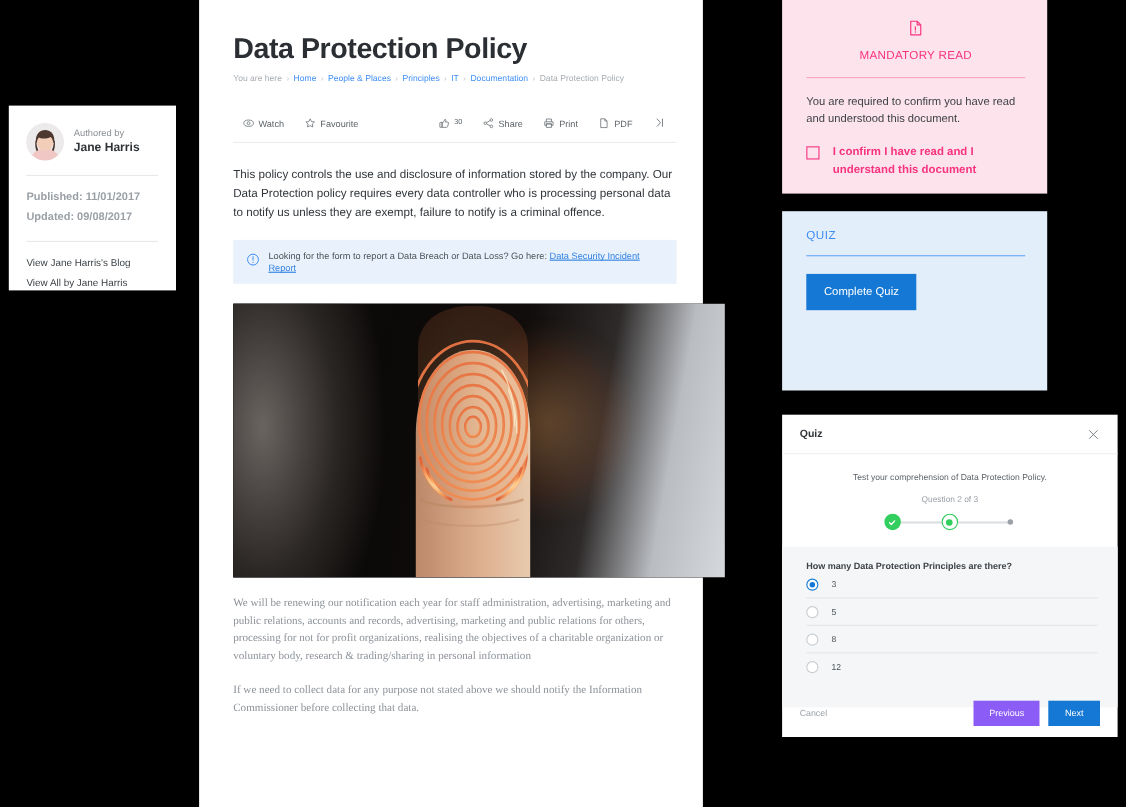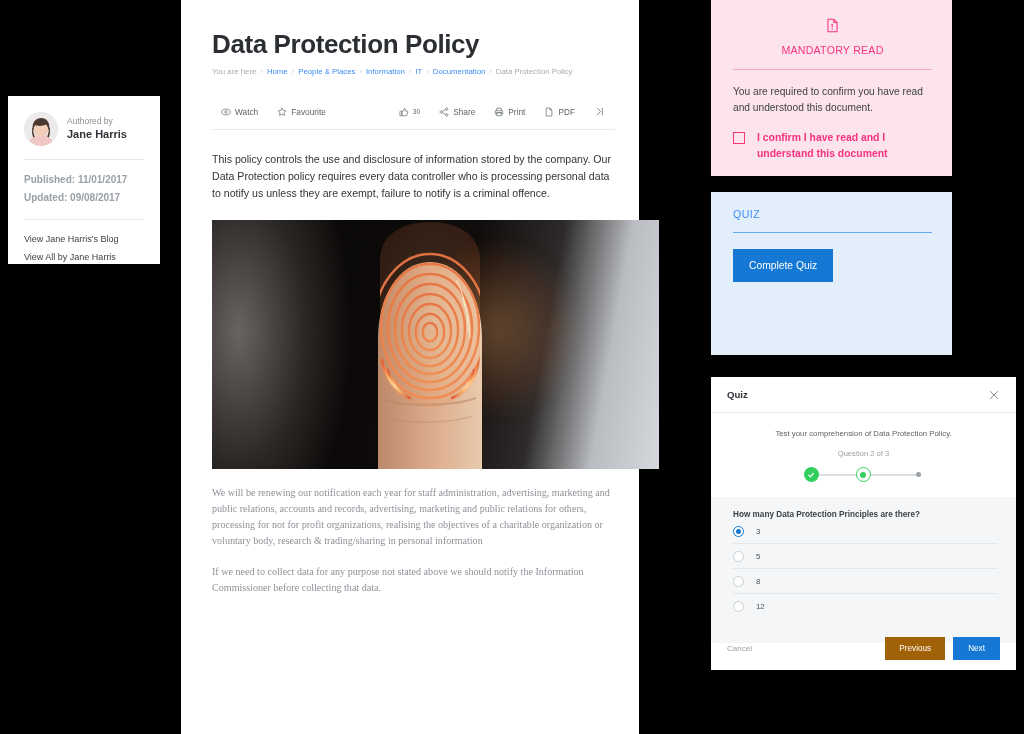--- a/index.html
+++ b/index.html
@@ -229,21 +229,21 @@
   .modal-foot {
     position: absolute; left: 0; right: 0; bottom: 0; height: 44px;
     display: flex; align-items: center; padding: 0 16px;
   }
   .cancel-link {
     font-size: 8px; color: #9aa0a6; cursor: pointer; background: none;
     border: none; font-family: "Liberation Sans", sans-serif;
   }
   .foot-right { margin-left: auto; display: flex; gap: 8px; }
   .btn-prev {
-    background: #a16207; color: #fff; border: none;
+    background: #8b5cf6; color: #fff; border: none;
     font-size: 8.2px; padding: 7px 14px; cursor: pointer;
     font-family: "Liberation Sans", sans-serif;
   }
   .btn-next {
     background: #1478d4; color: #fff; border: none;
     font-size: 8.2px; padding: 7px 15px; cursor: pointer;
     font-family: "Liberation Sans", sans-serif;
   }
 </style>
 </head>
@@ -290,21 +290,21 @@
   <div class="doc">
     <h1 class="doc-title">Data Protection Policy</h1>
 
     <div class="crumbs">
       <span>You are here</span>
       <span class="sep">›</span>
       <a href="#">Home</a>
       <span class="sep">›</span>
       <a href="#">People &amp; Places</a>
       <span class="sep">›</span>
-      <a href="#">Information</a>
+      <a href="#">Principles</a>
       <span class="sep">›</span>
       <a href="#">IT</a>
       <span class="sep">›</span>
       <a href="#">Documentation</a>
       <span class="sep">›</span>
       <span class="cur">Data Protection Policy</span>
     </div>
 
     <div class="toolbar">
       <button class="tbtn">
@@ -372,20 +372,30 @@
                 <path d="M12 3.2v9.6"></path>
             </svg>
           </span>
         </button>
       </div>
     </div>
     <div class="toolbar-rule"></div>
 
     <p class="lead">This policy controls the use and disclosure of information stored by the company. Our Data Protection policy requires every data controller who is processing personal data to notify us unless they are exempt, failure to notify is a criminal offence.</p>
 
+    <div class="callout">
+      <span>
+        <svg width="12" height="12" viewBox="0 0 16 16" fill="none" stroke="#3d8df5" stroke-width="1.2">
+          <circle cx="8" cy="8" r="6.6"></circle>
+            <path d="M8 4.4v4.2" stroke-linecap="round"></path>
+            <circle cx="8" cy="11.3" r="0.75" fill="#3d8df5" stroke="none"></circle>
+        </svg>
+      </span>
+      <span class="callout-text"><span>Looking for the form to report a Data Breach or Data Loss? Go here: </span><a href="#">Data Security Incident Report</a></span>
+    </div>
 
     <div class="hero">
       <div class="bg-left"></div>
       <div class="glow"></div>
       <svg class="finger" width="447" height="249" viewBox="0 0 447 249">
         <defs>
           <radialGradient id="fpg" cx="50%" cy="55%" r="62%">
             <stop offset="0%" stop-color="#ffe9b8"></stop>
             <stop offset="45%" stop-color="#ffb36a"></stop>
             <stop offset="100%" stop-color="#e2653a"></stop>

